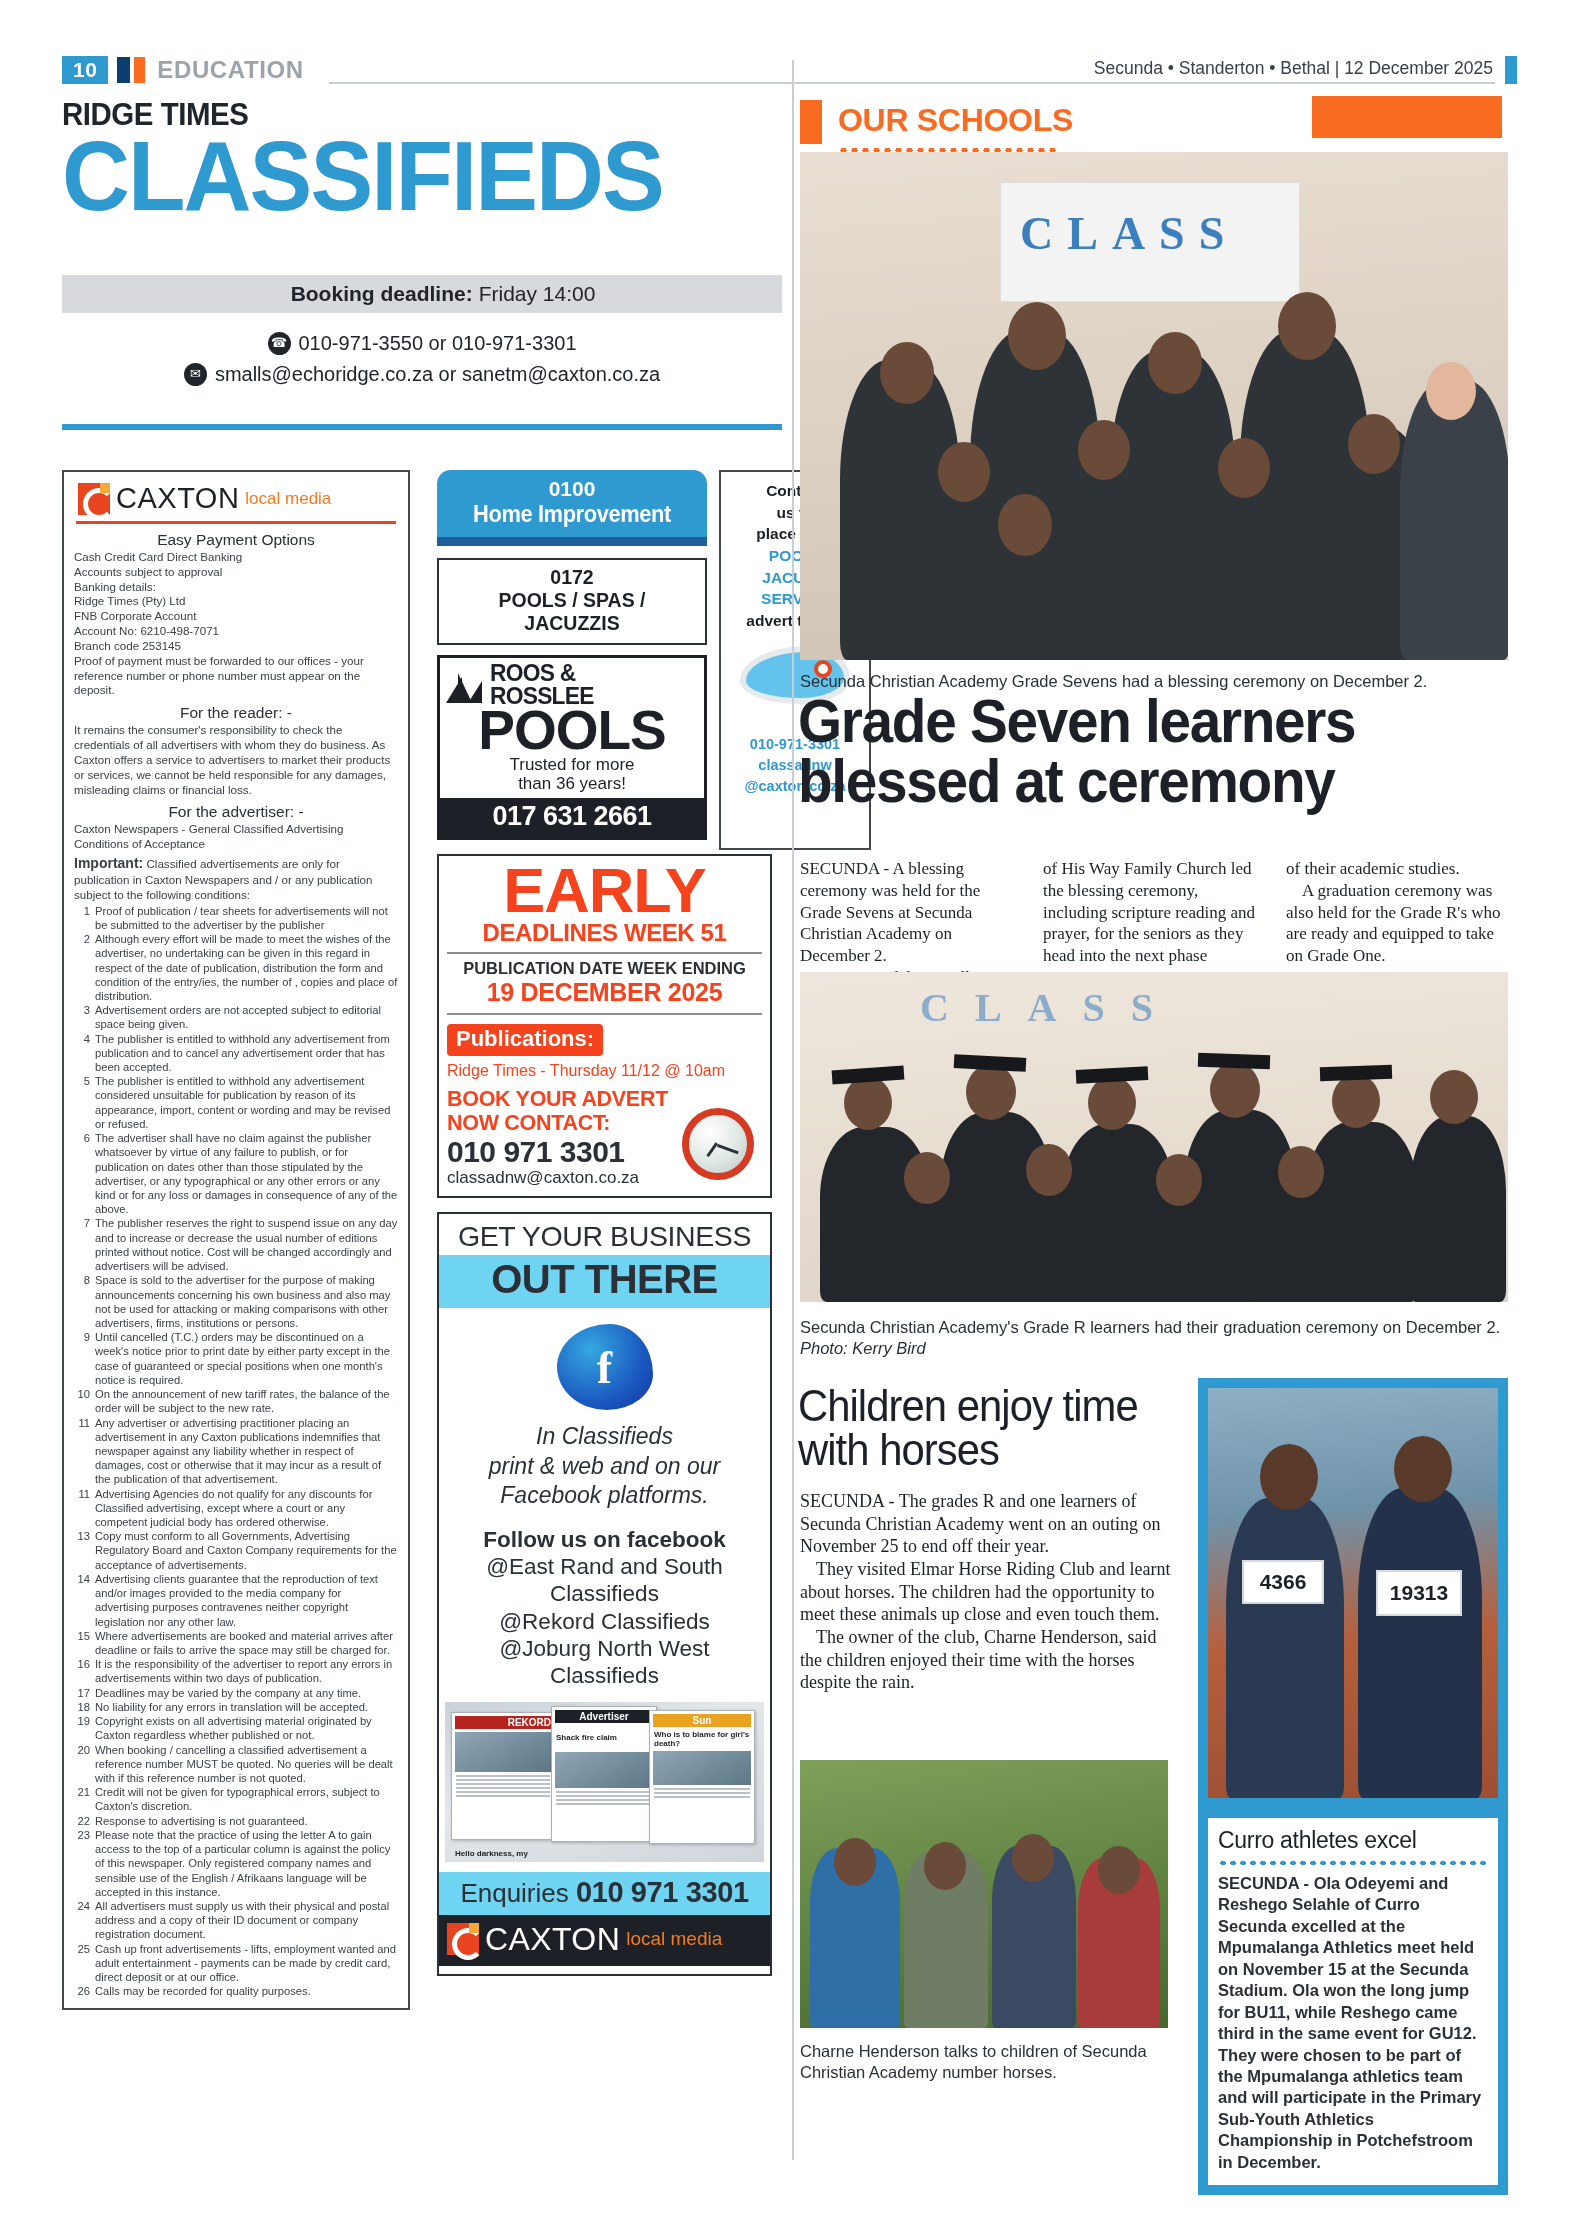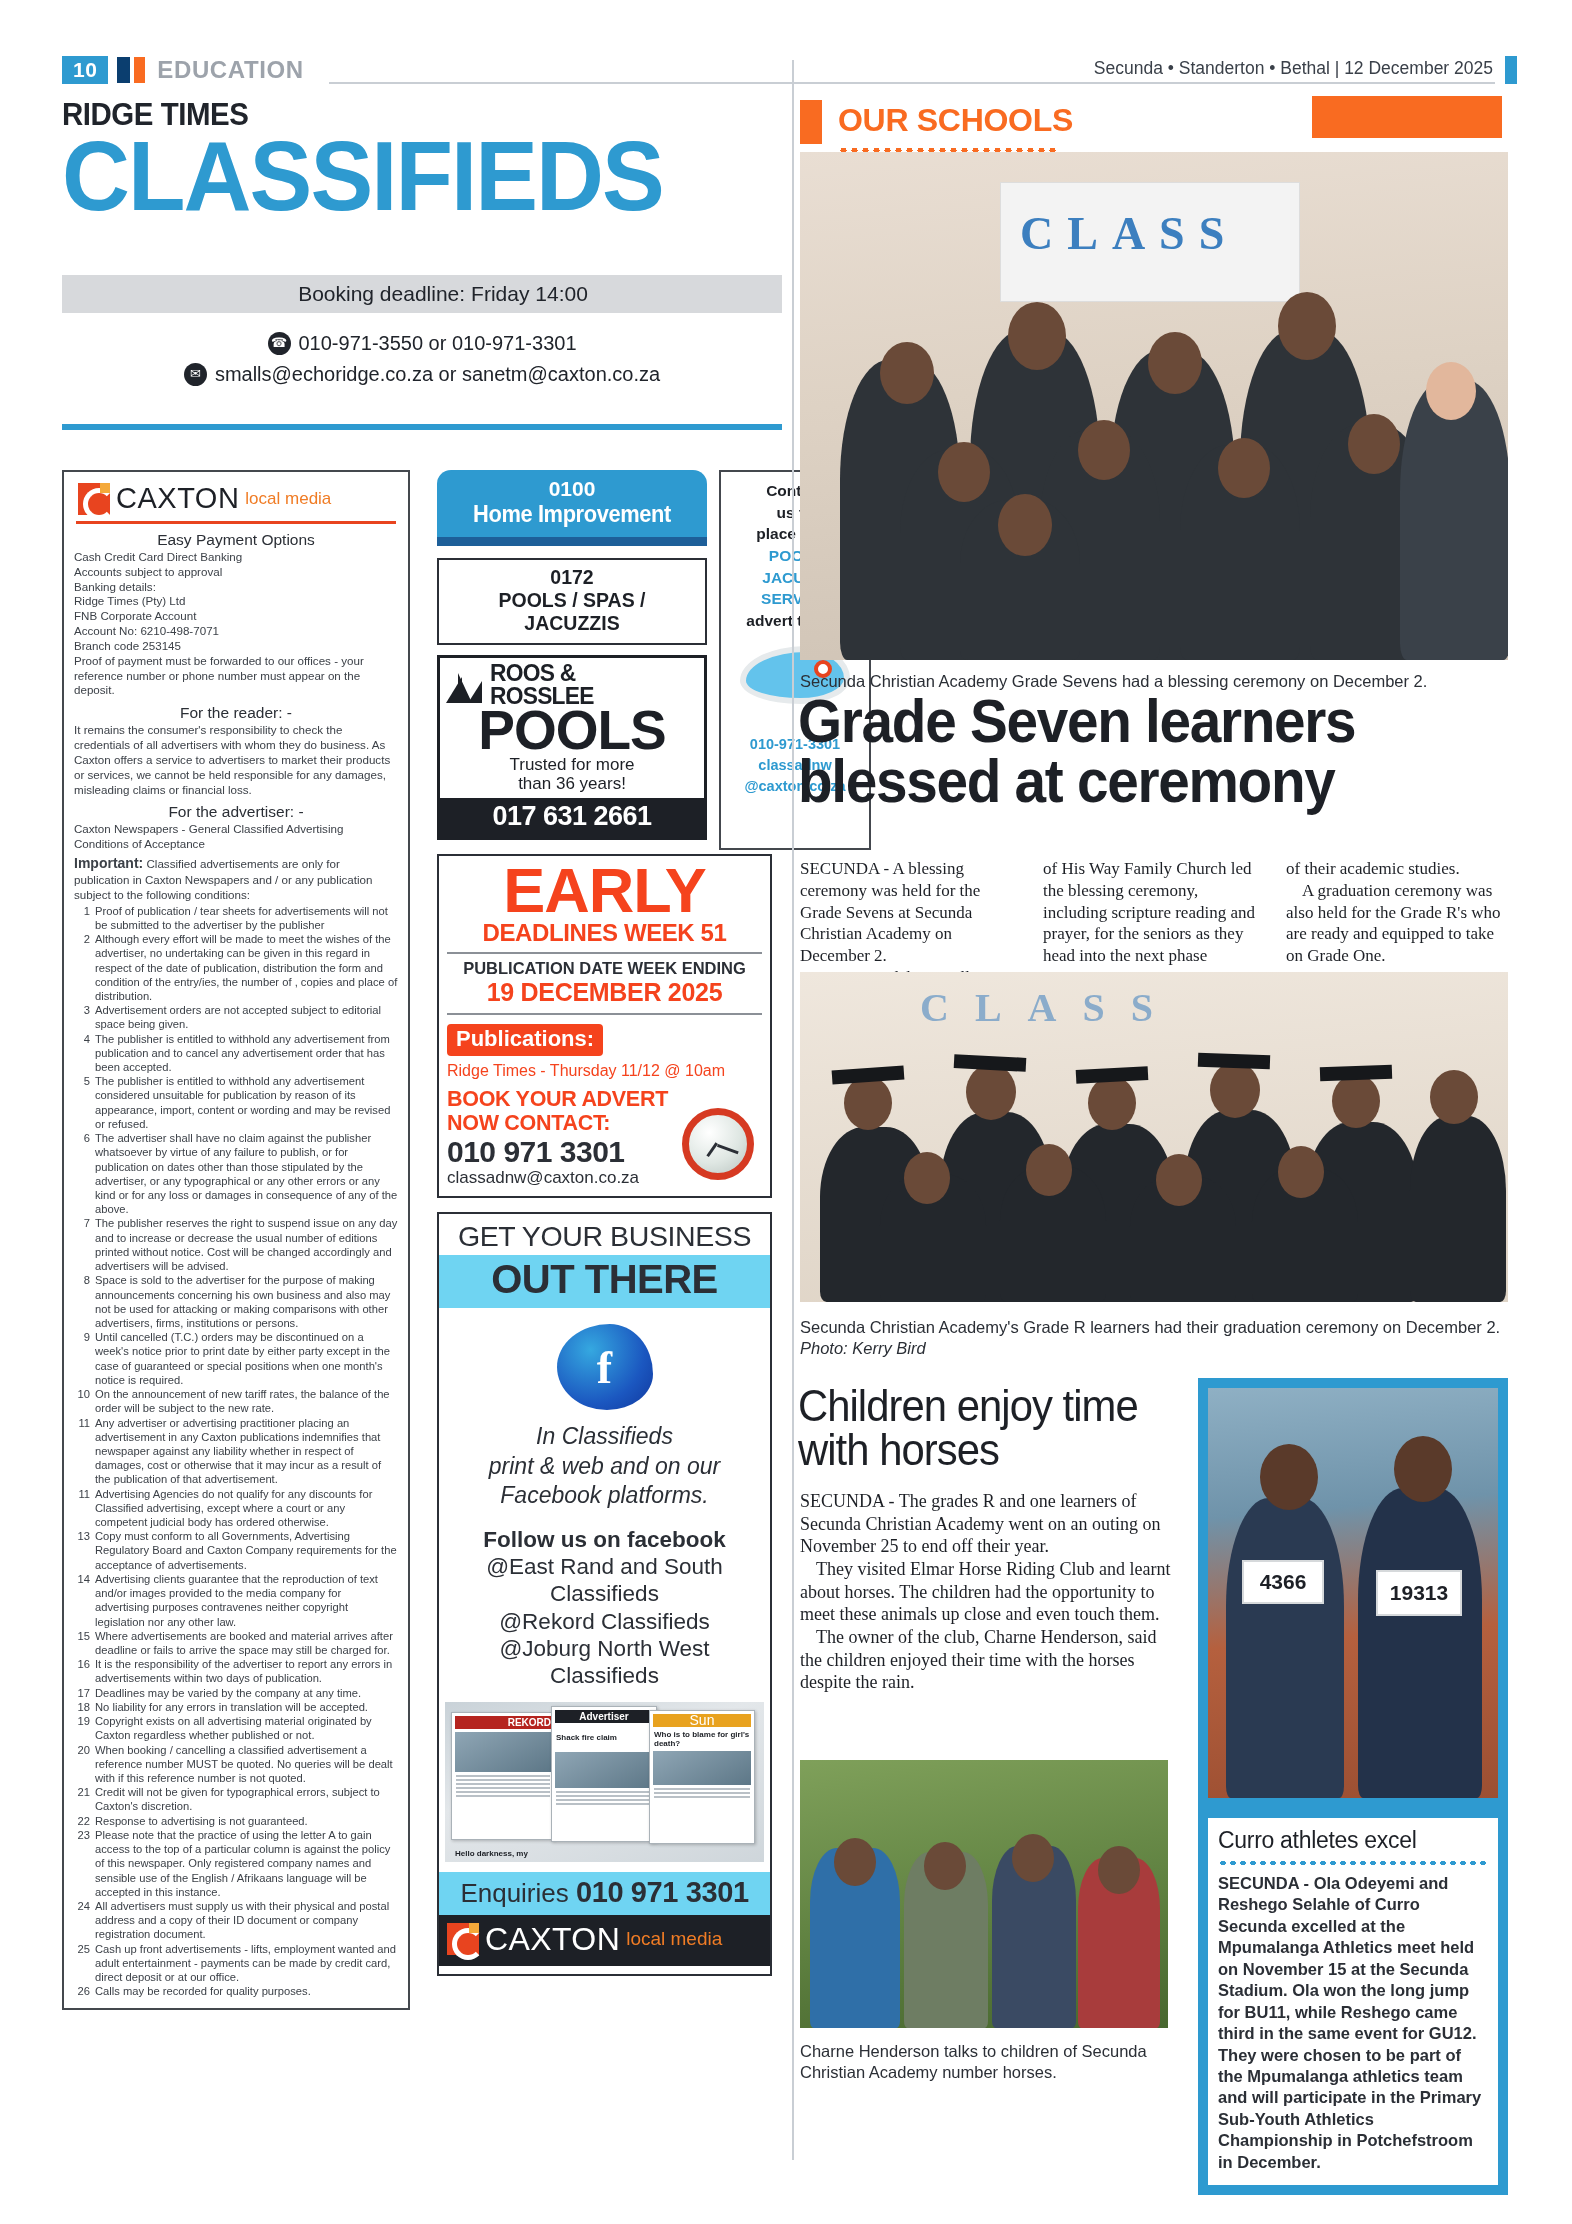--- a/index.html
+++ b/index.html
@@ -43,21 +43,21 @@
   .classifieds-word {
     font-size: 98px; font-weight: bold; color: #2e9ad0; letter-spacing: -2px;
     line-height: .96; margin-top: -4px;
     transform: scaleX(.96); transform-origin: left center;
   }
   .booking-bar {
     position: absolute; left: 62px; top: 275px; width: 720px; height: 38px;
     background: #d7d9dc; display: flex; align-items: center; justify-content: center;
     font-size: 21px; color: #20242b;
   }
-  .booking-bar b { font-weight: normal; margin-right: 6px; margin-left: 42px; }
+  .booking-bar b { font-weight: bold; margin-right: 6px; margin-left: 42px; }
   .contact-lines {
     position: absolute; left: 62px; top: 328px; width: 720px;
     text-align: center; font-size: 20px; color: #20242b; line-height: 1.55;
   }
   .contact-lines .row { display: flex; align-items: center; justify-content: center; gap: 8px; }
   .ic-circle {
     width: 23px; height: 23px; border-radius: 50%; background: #20242b;
     display: inline-flex; align-items: center; justify-content: center;
     color: #fff; font-size: 13px; flex: none;
   }
@@ -534,21 +534,21 @@
         <div class="p" style="left:106px; top:4px; width:106px; height:136px;">
           <div class="hd" style="background:#1d2026;color:#fff;font-size:10px;font-weight:bold;text-align:center;line-height:13px">Advertiser</div>
           <div style="font-size:8px;font-weight:bold;margin:10px 4px;color:#1d2026">Shack fire claim</div>
           <div class="ph" style="position:relative;height:36px;margin:3px"></div>
           <div class="ln"></div>
             <div class="ln"></div>
             <div class="ln"></div>
             <div class="ln"></div>
         </div>
         <div class="p" style="left:204px; top:8px; width:106px; height:134px;">
-          <div class="hd" style="background:#e8a21f;color:#fff;font-size:14px;font-weight:normal;text-align:center;line-height:13px">Sun</div>
+          <div class="hd" style="background:#e8a21f;color:#fff;font-size:10px;font-weight:bold;text-align:center;line-height:13px">Sun</div>
           <div style="font-size:8px;font-weight:bold;margin:2px 4px;color:#1d2026">Who is to blame for girl's death?</div>
           <div class="ph" style="position:relative;height:34px;margin:3px"></div>
           <div class="ln"></div>
             <div class="ln"></div>
             <div class="ln"></div>
         </div>
         <div style="position:absolute;left:10px;bottom:4px;font-size:8px;font-weight:bold;color:#1d2026">Hello darkness, my</div>
       </div>
 
       <div class="fb-enq">

